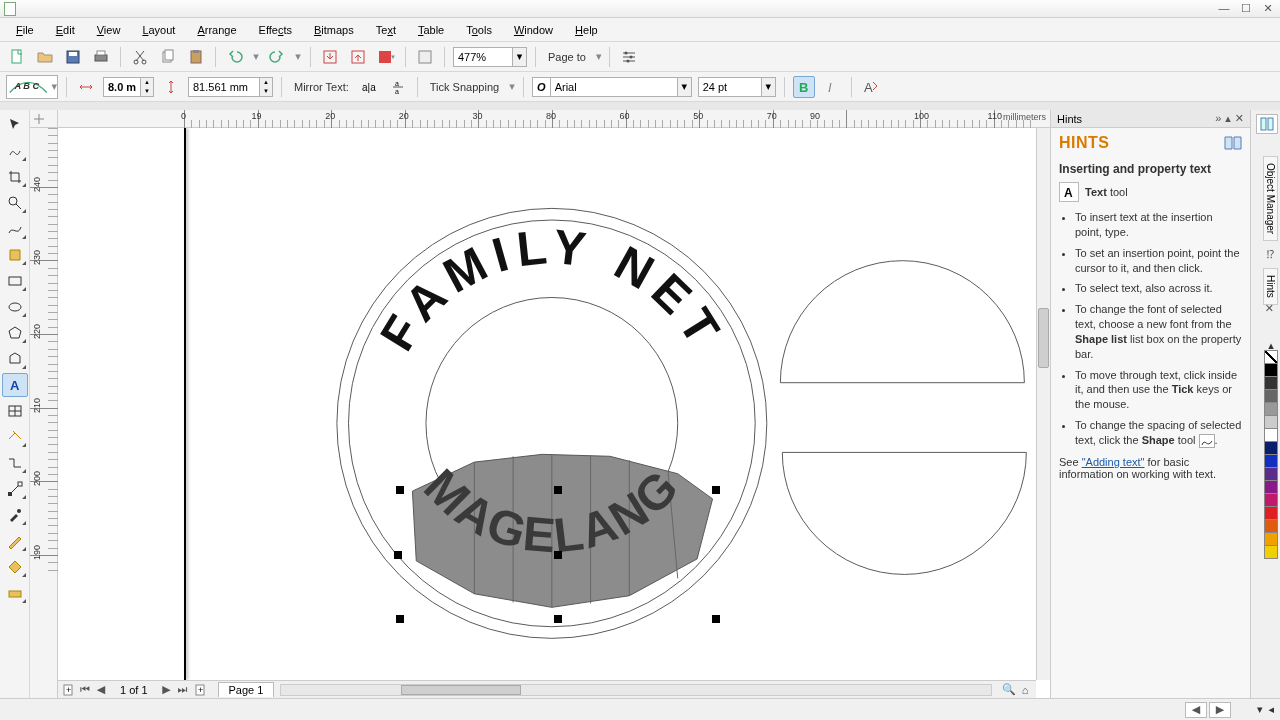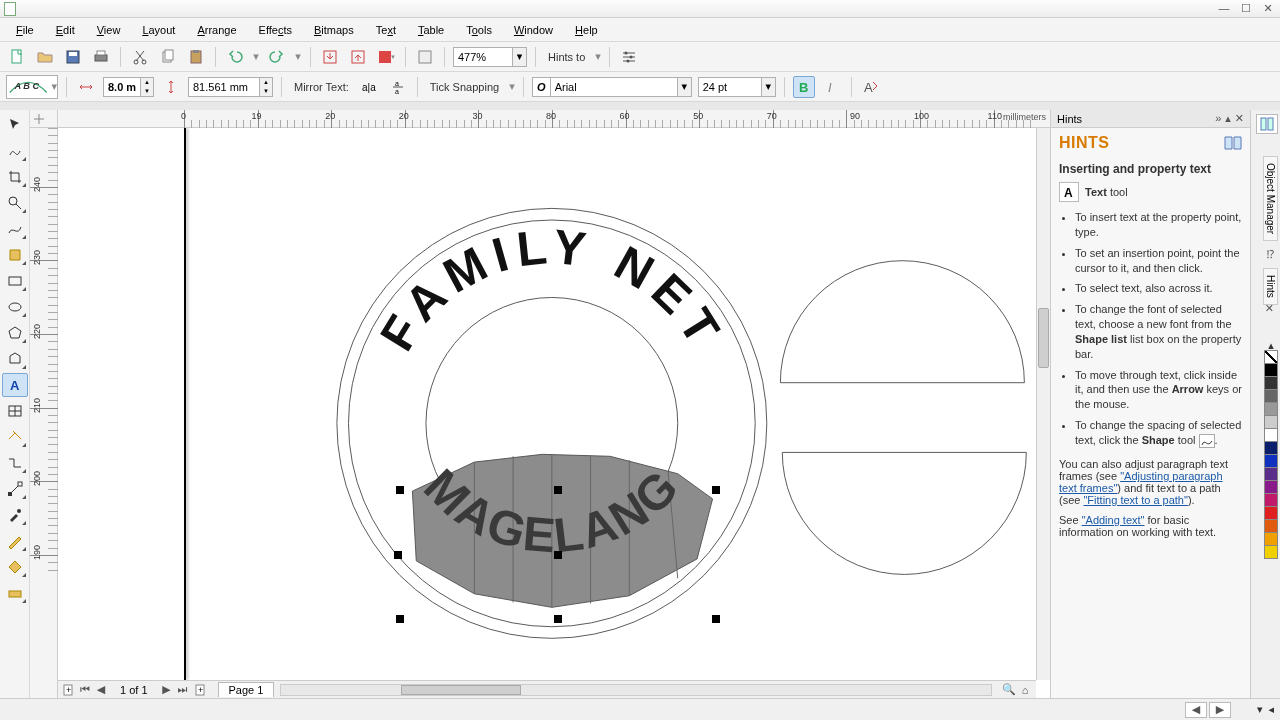--- a/index.html
+++ b/index.html
@@ -215,21 +215,21 @@
       <svg viewBox="0 0 16 16">
         <rect x="2" y="2" width="12" height="12" fill="#eee" stroke="#888"></rect>
       </svg>
     </div>
   <div class="tb-sep"></div>
   <div class="tb-combo">
     <input class="tb-input" style="width: 60px;" value="477%">
     <div class="drop">▾</div>
   </div>
   <div class="tb-sep"></div>
-  <span class="tb-label">Hints to</span>
+  <span class="tb-label">Page to</span>
   <span style="color:#888">▾</span>
   <div class="tb-sep"></div>
   <div class="tb-btn">
       <svg viewBox="0 0 16 16">
         <path d="M2 4h12M2 8h12M2 12h12" stroke="#555"></path>
         <circle cx="5" cy="4" r="1.5" fill="#555"></circle>
         <circle cx="10" cy="8" r="1.5" fill="#555"></circle>
         <circle cx="7" cy="12" r="1.5" fill="#555"></circle>
       </svg>
     </div>
@@ -454,21 +454,21 @@
         <div class="tick-label" style="left: 414.4px;">30</div>
         <div class="tick-major" style="left: 494px;"></div>
         <div class="tick-label" style="left: 488px;">80</div>
         <div class="tick-major" style="left: 567.6px;"></div>
         <div class="tick-label" style="left: 561.6px;">60</div>
         <div class="tick-major" style="left: 641.2px;"></div>
         <div class="tick-label" style="left: 635.2px;">50</div>
         <div class="tick-major" style="left: 714.8px;"></div>
         <div class="tick-label" style="left: 708.8px;">70</div>
         <div class="tick-major" style="left: 788.4px;"></div>
-        <div class="tick-label" style="left: 792px;">90</div>
+        <div class="tick-label" style="left: 752px;">90</div>
         <div class="tick-major" style="left: 862px;"></div>
         <div class="tick-label" style="left: 856px;">100</div>
         <div class="tick-major" style="left: 935.6px;"></div>
         <div class="tick-label" style="left: 929.6px;">110</div>
         <div class="tick-major" style="left: 126px;"></div>
         <div class="tick-label" style="left: 123px;">0</div>
         <div class="tick-minor" style="left: 133.36px;"></div>
         <div class="tick-minor" style="left: 140.72px;"></div>
         <div class="tick-minor" style="left: 148.08px;"></div>
         <div class="tick-minor" style="left: 155.44px;"></div>
@@ -742,32 +742,29 @@
       <div class="hints-sub">Inserting and property text</div>
       <div class="hints-tool-row">
         <span class="ic">
             <svg width="14" height="14" viewBox="0 0 14 14">
               <text x="2" y="12" font-size="12" font-weight="bold">A</text>
             </svg>
           </span>
         <span><b>Text</b> <span>tool</span></span>
       </div>
       <ul>
-        <li>To insert text at the property point, type.</li>
+        <li>To insert text at the insertion point, type.</li>
         <li>To set an insertion point, point the cursor to it, and then click.</li>
         <li>To select text, also across it.</li>
         <li>To change the font of selected text, choose a new font from the <b>Shape list</b> list box on the property bar.</li>
-        <li>To move through text, click inside it, and then use the <b>Arrow</b> keys or the mouse.</li>
+        <li>To move through text, click inside it, and then use the <b>Tick</b> keys or the mouse.</li>
         <li>To change the spacing of selected text, click the <b>Shape</b> tool <span class="mini-icon"><svg width="14" height="12" viewBox="0 0 14 12">
                 <path d="M2 10c3-8 5 4 10-4" fill="none" stroke="#333"></path>
               </svg></span>.</li>
       </ul>
-      <p style="margin-top:10px">
-        <span>You can also adjust paragraph text frames (see </span><a href="#">"Adjusting paragraph text frames"</a><span>) and fit text to a path (see </span><a href="#">"Fitting text to a path"</a><span>).</span>
-      </p>
       <p style="margin-top:8px">
         <span>See </span><a href="#">"Adding text"</a><span> for basic information on working with text.</span>
       </p>
     </div>
   </div>
 
   <div class="right-dock">
     <div style="position:absolute;top:4px;right:2px;width:22px;height:20px;border:1px solid #bbb;background:#fff;display:flex;align-items:center;justify-content:center">
         <svg width="14" height="14" viewBox="0 0 14 14">
           <rect x="1" y="1" width="5" height="12" fill="#cfe" stroke="#5a7ab8"></rect>

